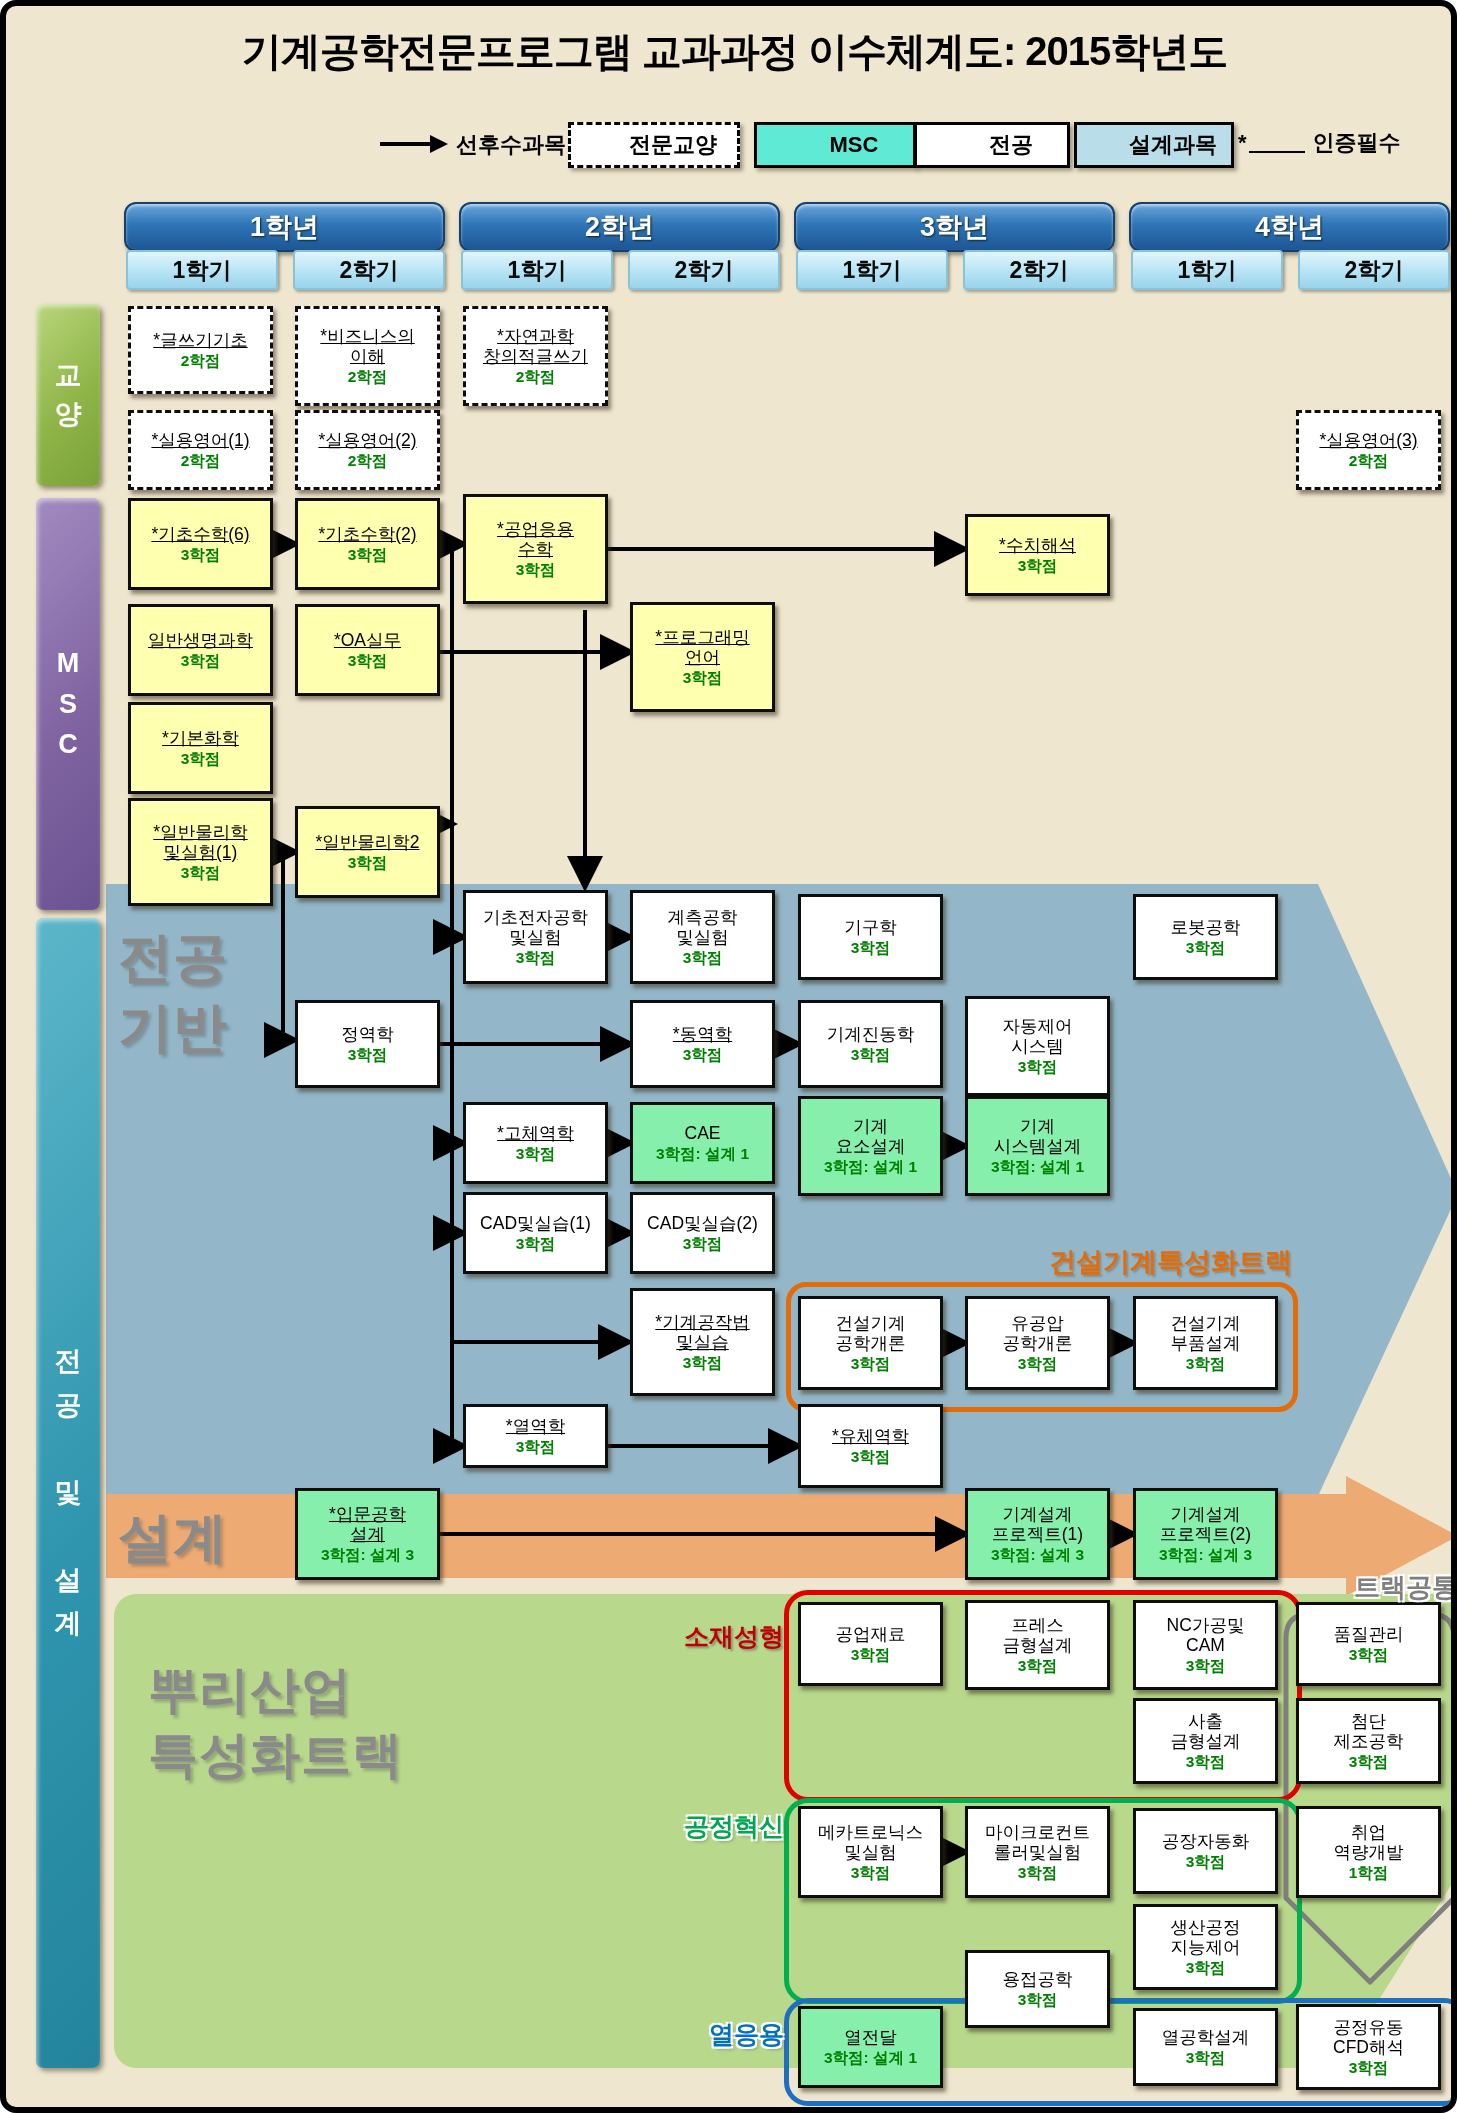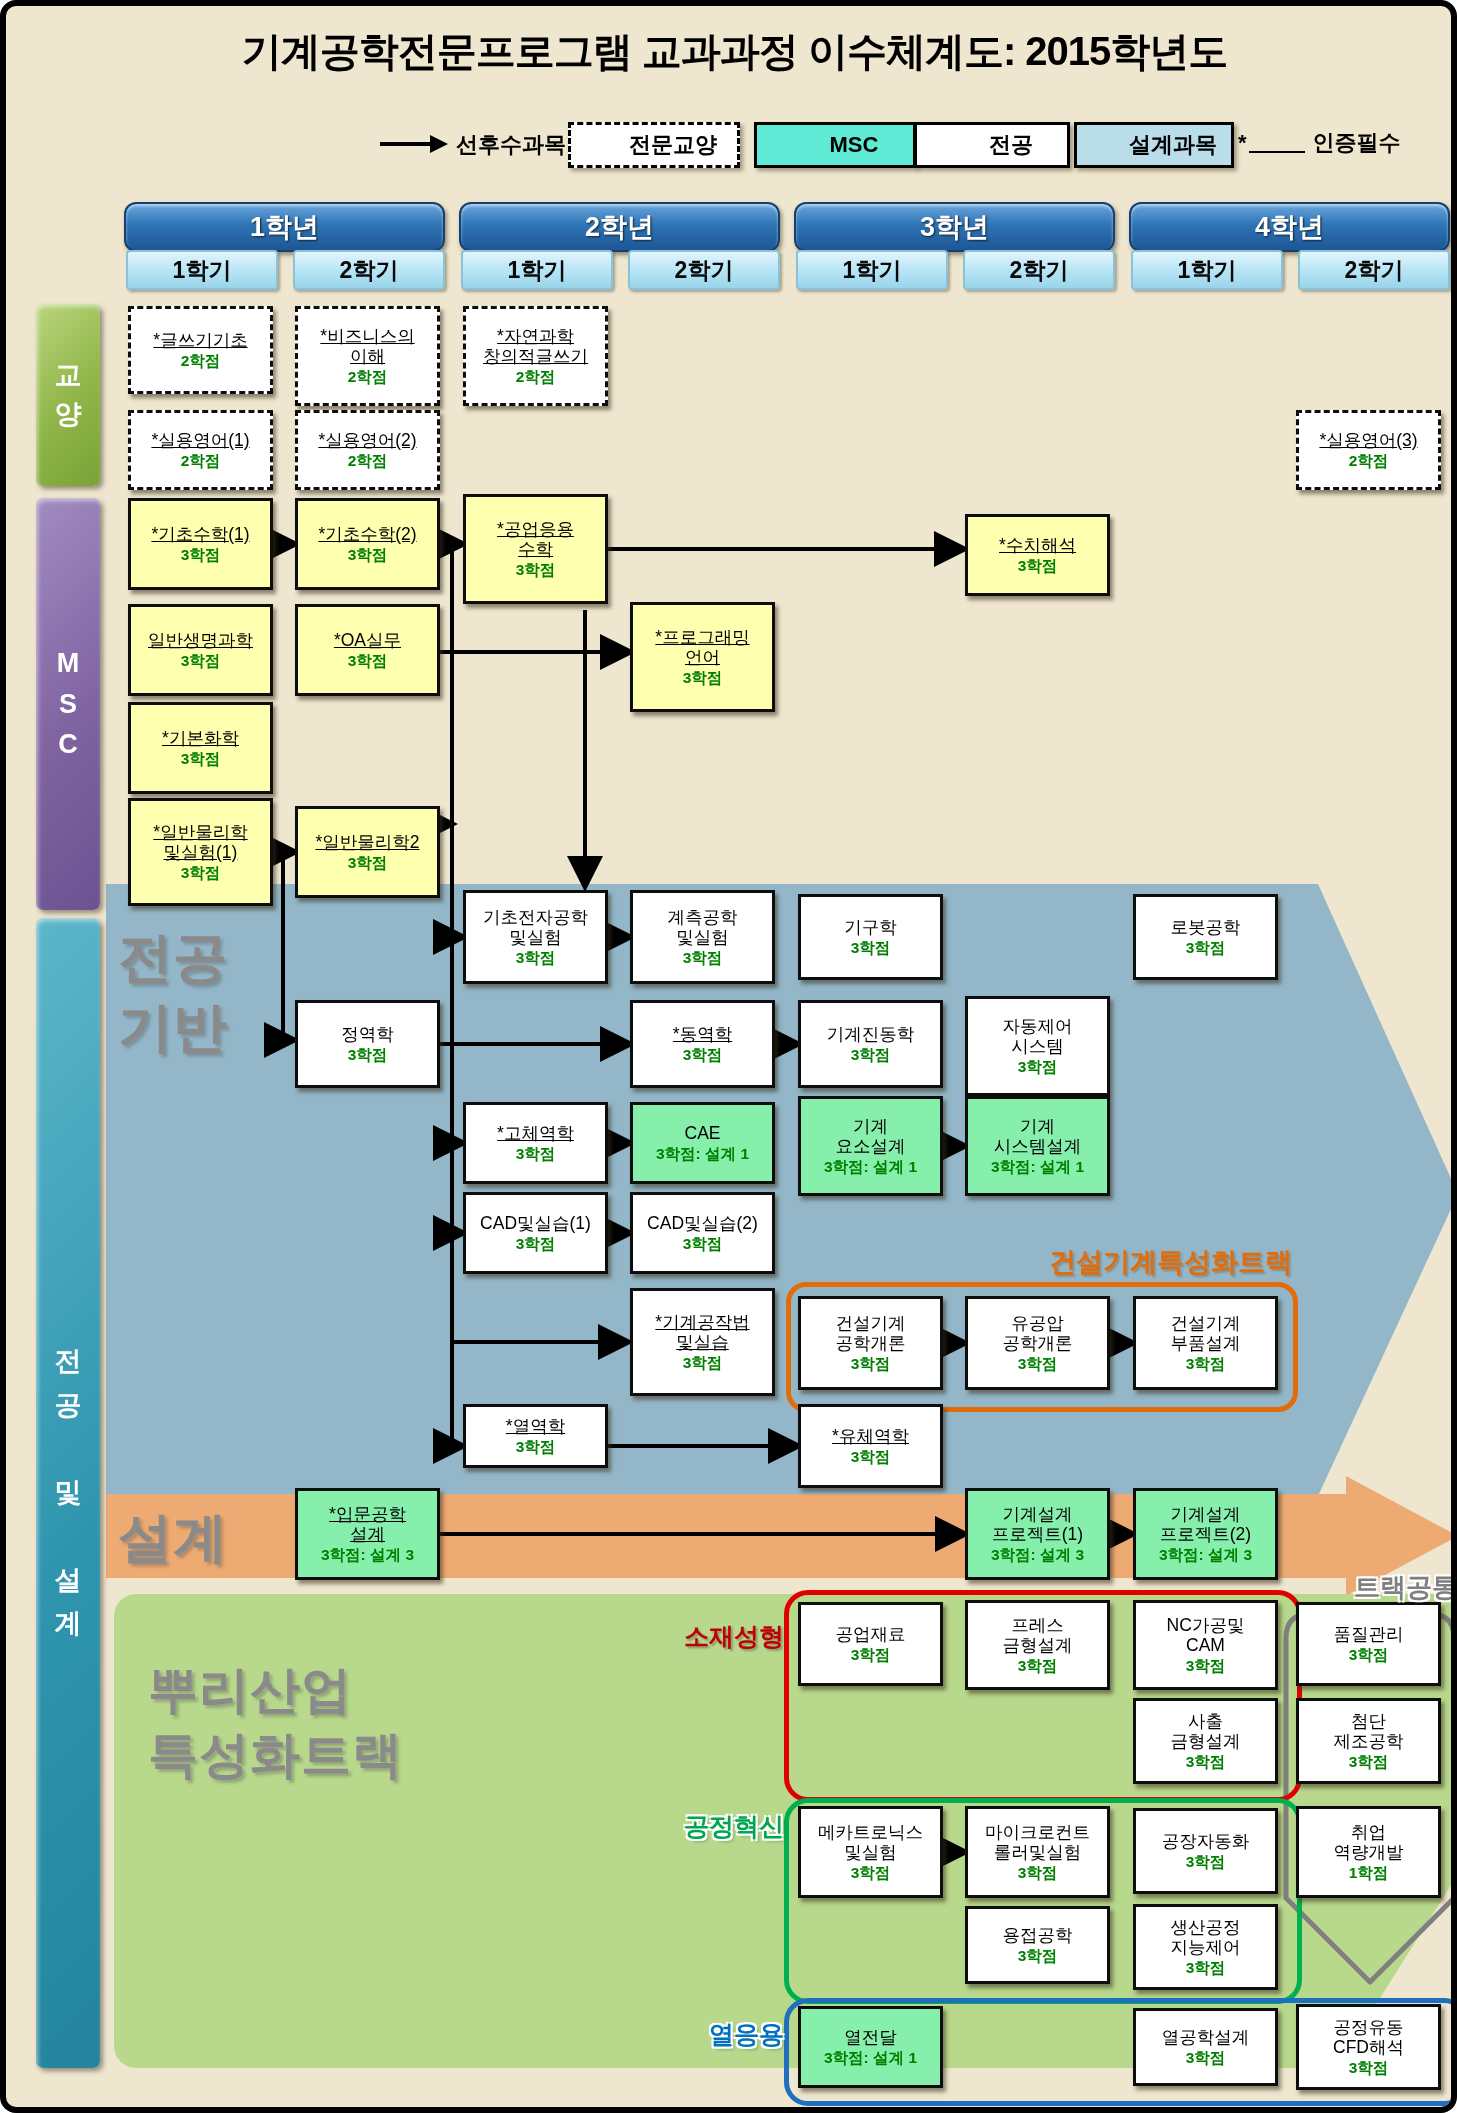--- a/index.html
+++ b/index.html
@@ -190,21 +190,21 @@
       </div>
       <div class="course liberal cert" style="left: 289px; top: 404px; height: 80px;">
         <span class="c-title">*실용영어(2)</span>
         <span class="c-credit">2학점</span>
       </div>
       <div class="course liberal cert" style="left: 1290px; top: 404px; height: 80px;">
         <span class="c-title">*실용영어(3)</span>
         <span class="c-credit">2학점</span>
       </div>
       <div class="course msc cert" style="left: 122px; top: 492px; height: 92px;">
-        <span class="c-title">*기초수학(1)</span>
+        <span class="c-title">*기초수학(6)</span>
         <span class="c-credit">3학점</span>
       </div>
       <div class="course msc cert" style="left: 289px; top: 492px; height: 92px;">
         <span class="c-title">*기초수학(2)</span>
         <span class="c-credit">3학점</span>
       </div>
       <div class="course msc cert" style="left: 457px; top: 488px; height: 110px;">
         <span class="c-title">*공업응용
 수학</span>
         <span class="c-credit">3학점</span>
@@ -392,21 +392,21 @@
       </div>
       <div class="course major" style="left: 1127px; top: 1898px; height: 86px;">
         <span class="c-title">생산공정
 지능제어</span>
         <span class="c-credit">3학점</span>
       </div>
       <div class="course design" style="left: 792px; top: 2000px; height: 82px;">
         <span class="c-title">열전달</span>
         <span class="c-credit">3학점: 설계 1</span>
       </div>
-      <div class="course major" style="left: 959px; top: 1900px; height: 78px;">
+      <div class="course major" style="left: 959px; top: 1944px; height: 78px;">
         <span class="c-title">용접공학</span>
         <span class="c-credit">3학점</span>
       </div>
       <div class="course major" style="left: 1127px; top: 2002px; height: 78px;">
         <span class="c-title">열공학설계</span>
         <span class="c-credit">3학점</span>
       </div>
       <div class="course major" style="left: 1290px; top: 1998px; height: 86px;">
         <span class="c-title">공정유동
 CFD해석</span>

